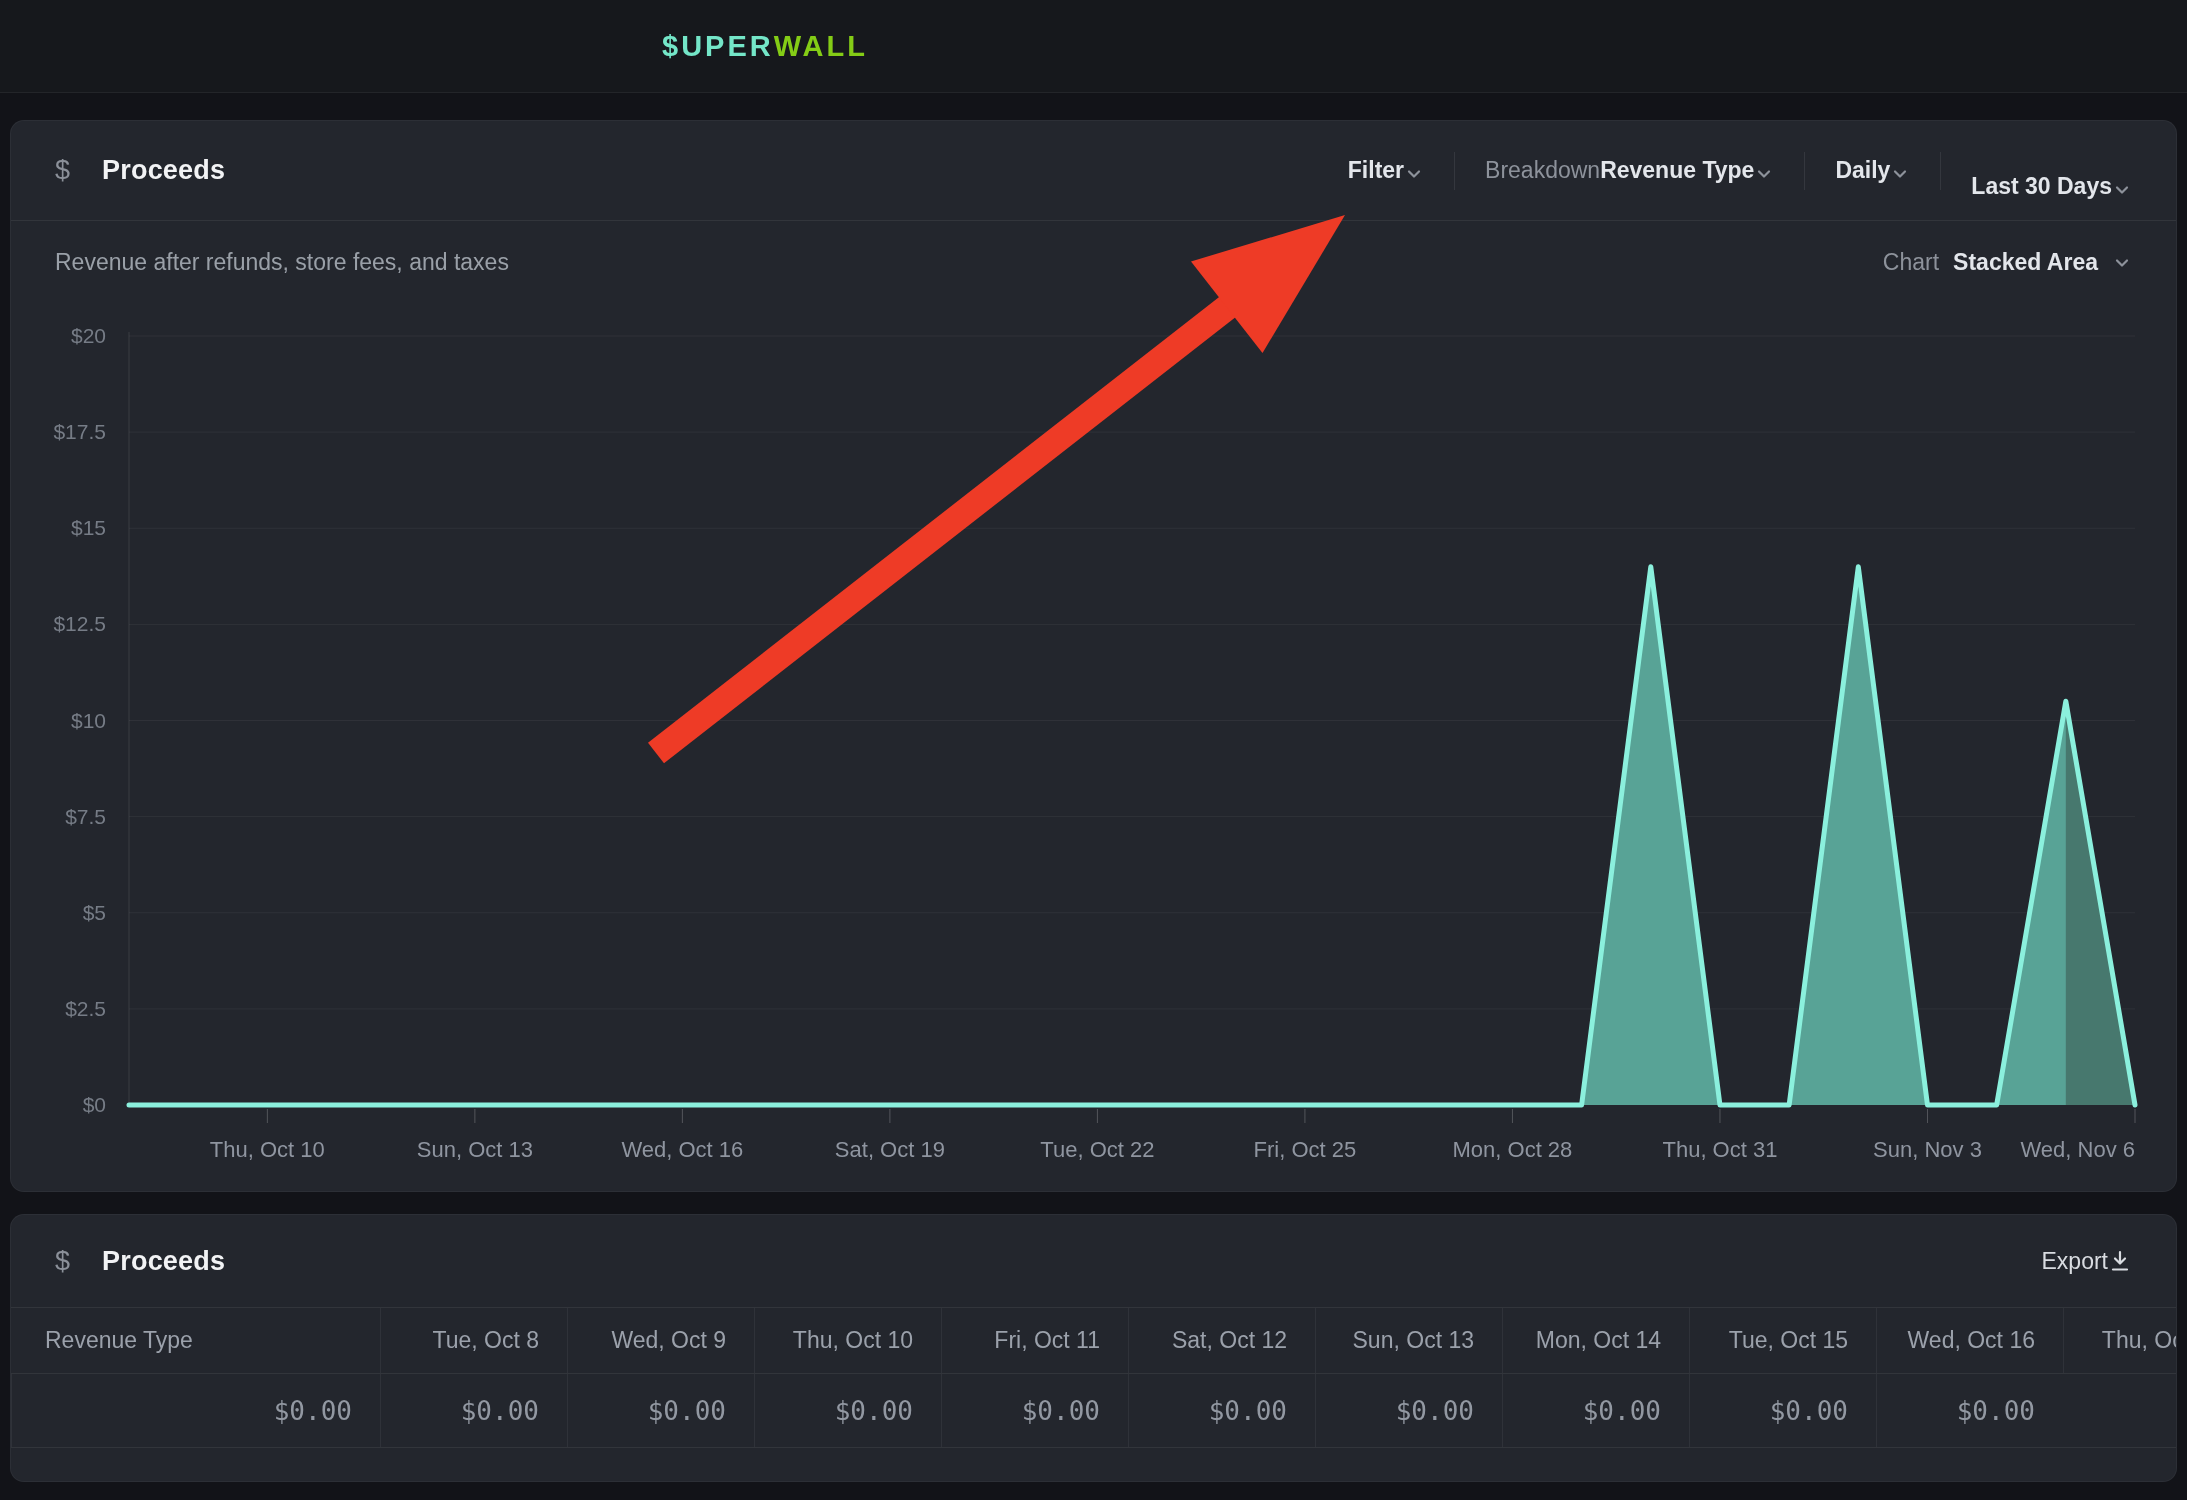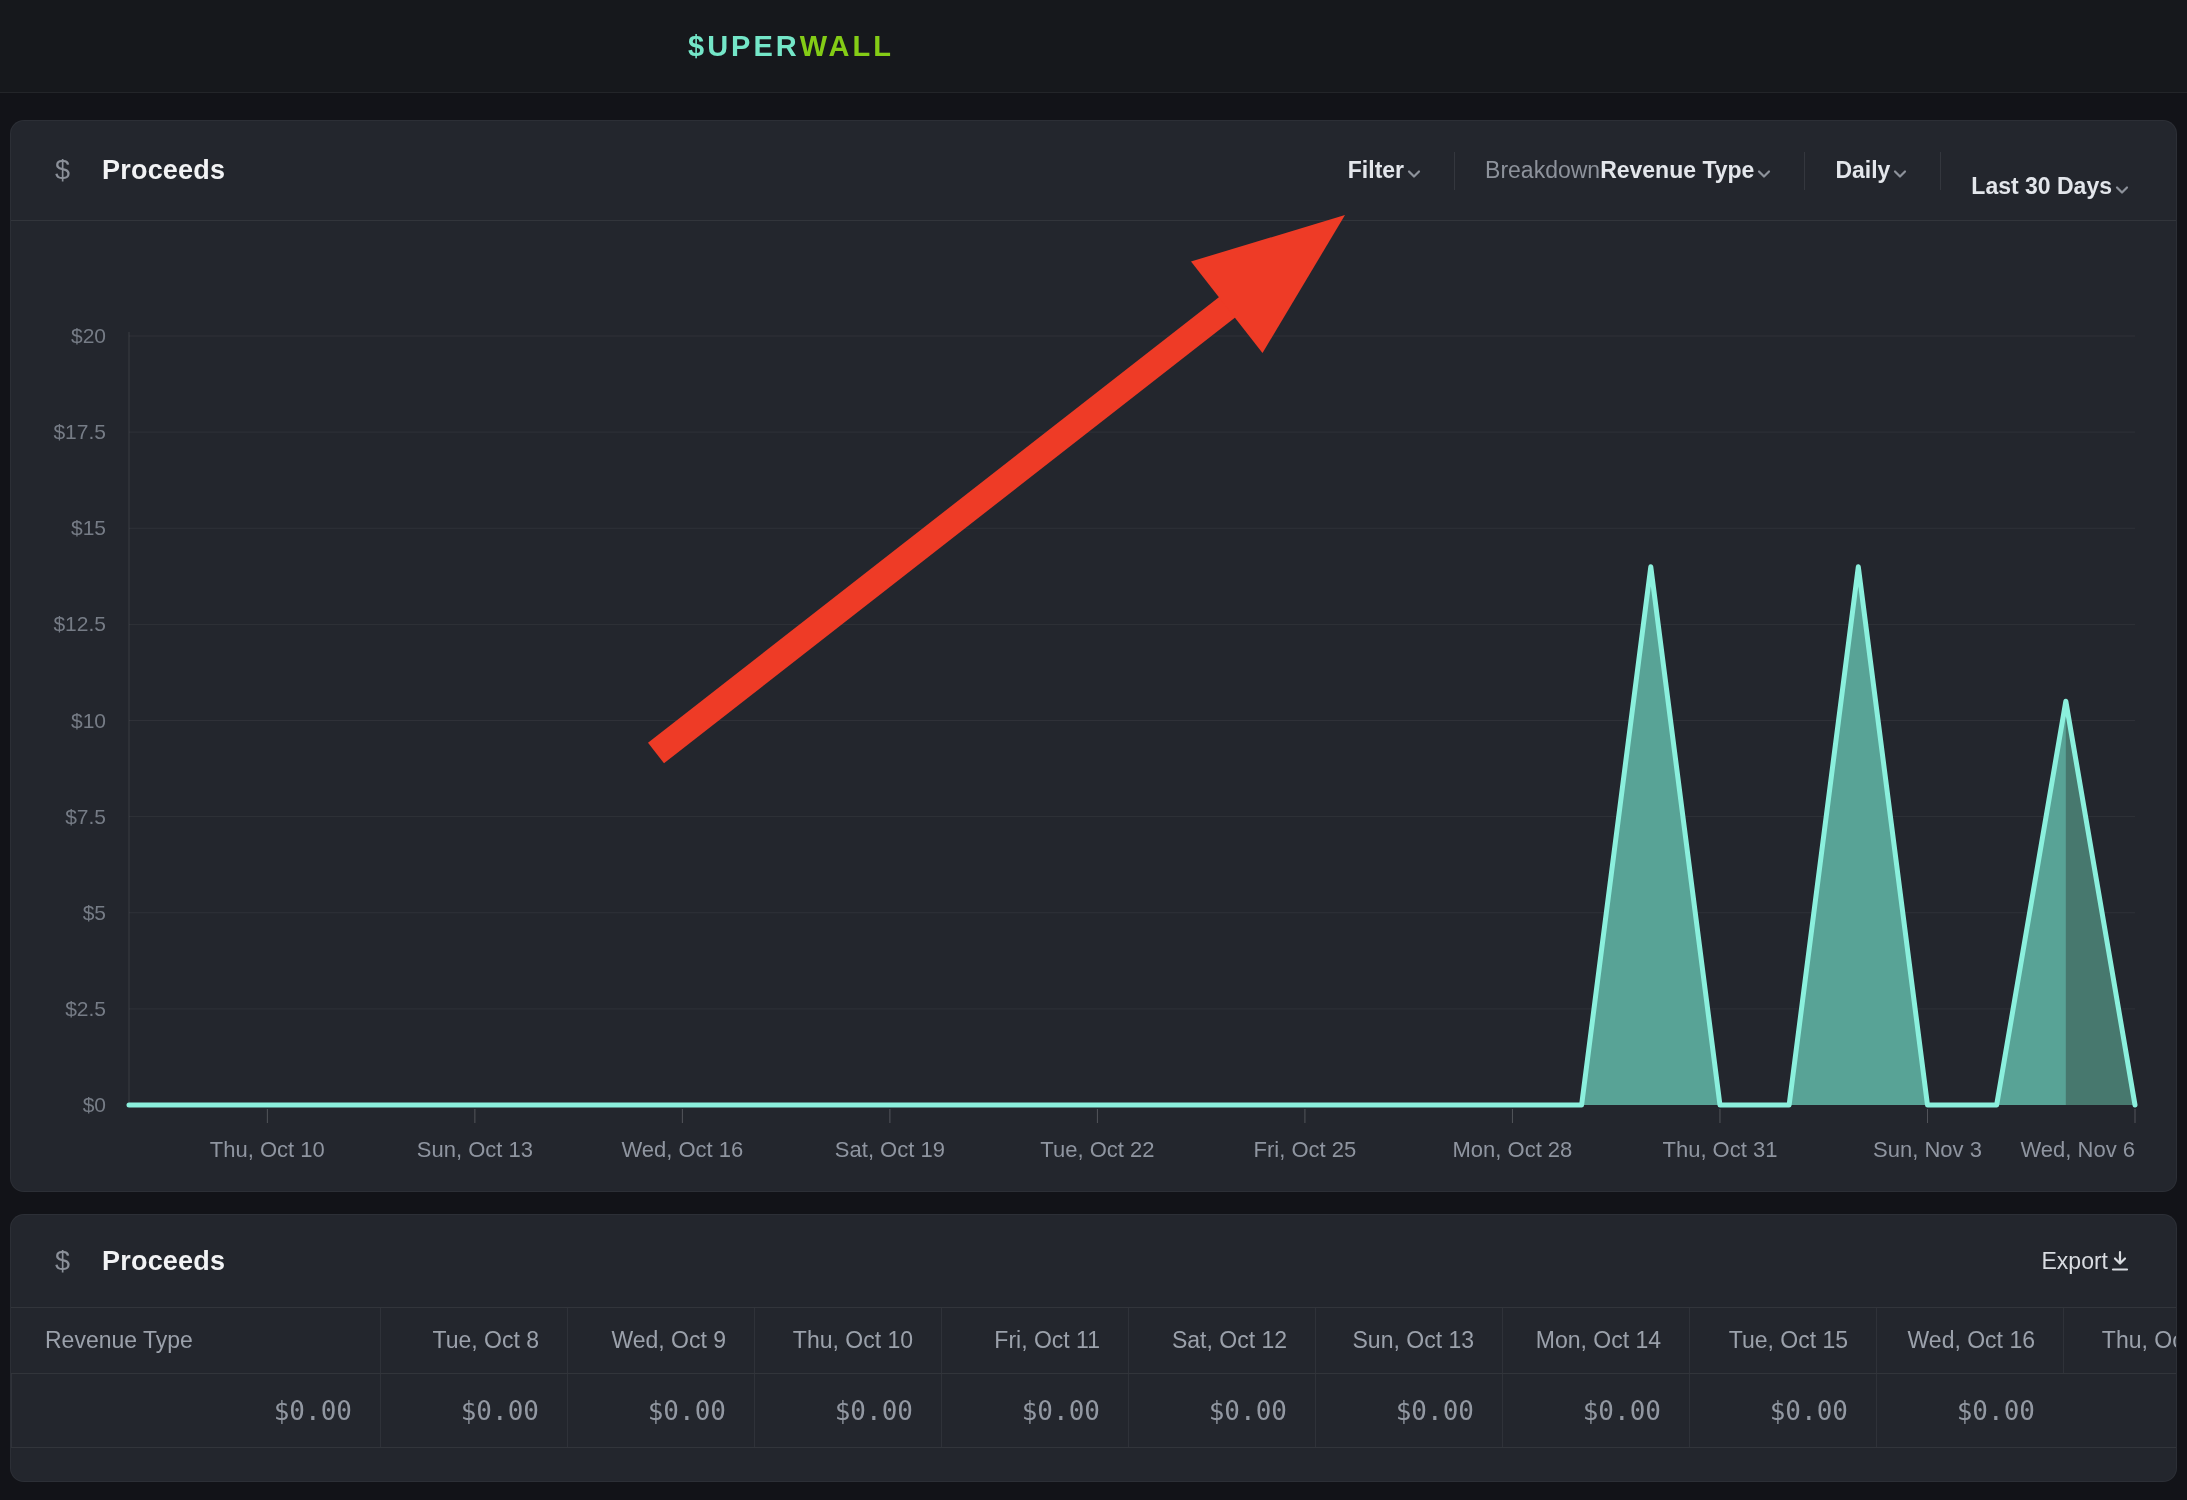--- a/index.html
+++ b/index.html
@@ -9,21 +9,21 @@
     background:#121318;
     font-family:"Liberation Sans", sans-serif;
     -webkit-font-smoothing:antialiased;
   }
   
   .topbar {
     position:absolute; left:0; top:0; width:2187px; height:93px;
     background:#16181C; border-bottom:1px solid rgba(255,255,255,0.06);
   }
   .logo {
-    position:absolute; left:688px; top:0; height:93px;
+    position:absolute; left:662px; top:0; height:93px;
     display:flex; align-items:center;
     font-size:29px; font-weight:800; letter-spacing:3px; cursor:pointer;
   }
   .logo-mint  { color:#74E6C8; }
   .logo-white { color:#84cc16; }
 
   
   .card {
     position:absolute; left:10px; width:2167px;
     background:#23262D;
@@ -131,20 +131,30 @@
       <div class="sep"></div>
       <div class="ctrl last">
         <span class="lbl-white">Last 30 Days</span>
         <svg width="20" height="20" viewBox="0 0 20 20">
             <polyline points="5,7.5 10,12.5 15,7.5" fill="none" stroke="#8D929B" stroke-width="2.2" stroke-linecap="round" stroke-linejoin="round"></polyline>
           </svg>
       </div>
     </div>
   </div>
 
+  <div class="sub-row">
+    <p class="subtitle">Revenue after refunds, store fees, and taxes</p>
+    <div class="chart-select">
+      <span class="lbl-gray">Chart</span>
+      <span class="lbl-white">Stacked Area</span>
+      <svg width="20" height="20" viewBox="0 0 20 20">
+          <polyline points="5,7.5 10,12.5 15,7.5" fill="none" stroke="#8D929B" stroke-width="2.2" stroke-linecap="round" stroke-linejoin="round"></polyline>
+        </svg>
+    </div>
+  </div>
 
   <svg id="chart-svg" width="2167" height="1072" viewBox="0 0 2167 1072">
       <text x="95" y="991" text-anchor="end" class="axis-label">$0</text>
       <line x1="118" x2="2124" y1="887.875" y2="887.875" stroke="rgba(255,255,255,0.055)" stroke-width="1"></line>
       <text x="95" y="894.875" text-anchor="end" class="axis-label">$2.5</text>
       <line x1="118" x2="2124" y1="791.75" y2="791.75" stroke="rgba(255,255,255,0.055)" stroke-width="1"></line>
       <text x="95" y="798.75" text-anchor="end" class="axis-label">$5</text>
       <line x1="118" x2="2124" y1="695.625" y2="695.625" stroke="rgba(255,255,255,0.055)" stroke-width="1"></line>
       <text x="95" y="702.625" text-anchor="end" class="axis-label">$7.5</text>
       <line x1="118" x2="2124" y1="599.5" y2="599.5" stroke="rgba(255,255,255,0.055)" stroke-width="1"></line>

